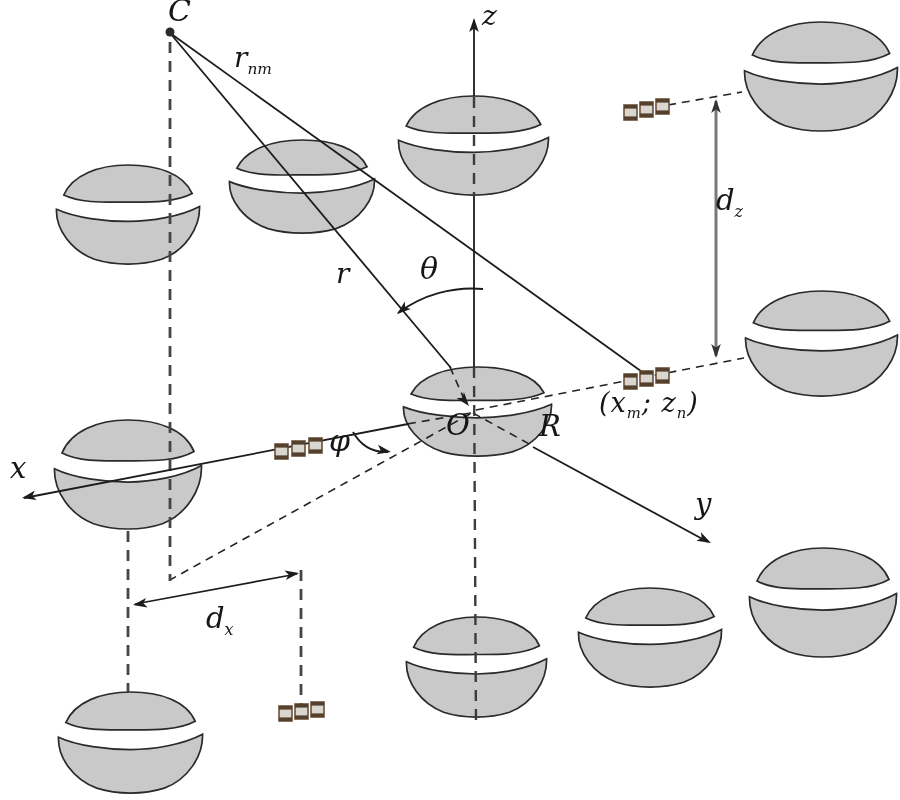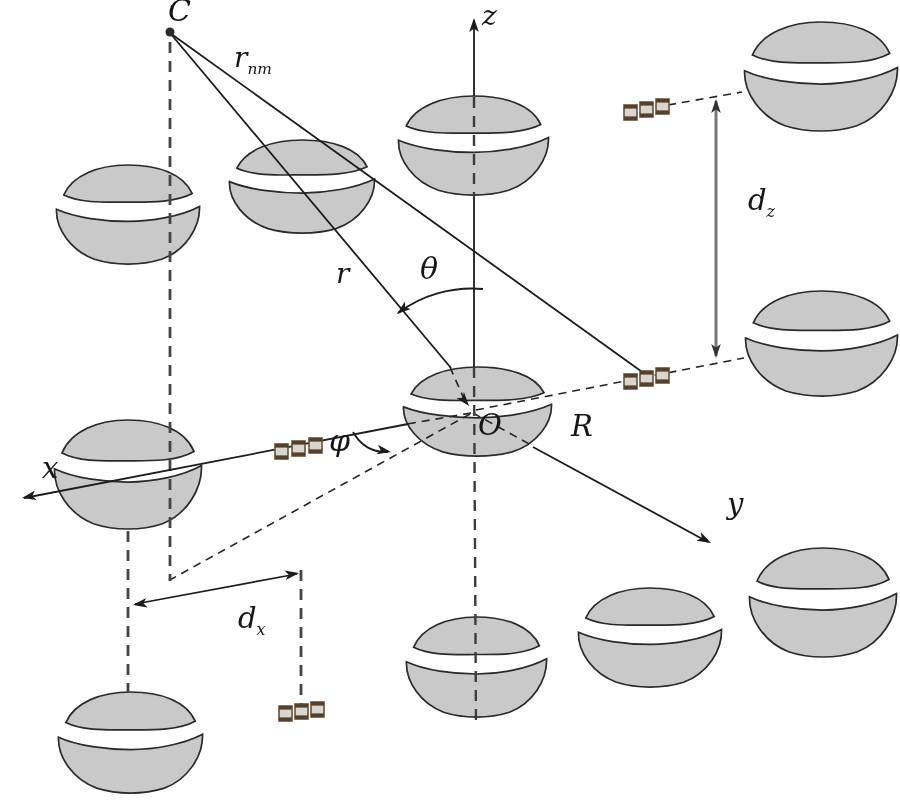--- a/index.html
+++ b/index.html
@@ -2,21 +2,21 @@
 <html><head>
 <meta charset="utf-8">
 <style>
   html,body{margin:0;padding:0;background:#ffffff;}
   #stage{position:relative;width:900px;height:800px;background:#ffffff;overflow:hidden;
          font-family:"DejaVu Serif", serif;}
   #diagram-svg{position:absolute;left:0;top:0;}
   .lbl{position:absolute;font-style:italic;font-size:28px;color:#161616;line-height:1;white-space:nowrap;}
   .lbl sub{font-size:0.55em;}
   .sz30{font-size:30px;}
-  .sz29{font-size:29px;padding-left:32px;}
+  .sz29{font-size:29px;}
   .sz27{font-size:27px;letter-spacing:1px;}
   
   .ln-solid{stroke:#1c1c1c;stroke-width:1.8;fill:none;}
   .ln-hid{stroke:#242424;stroke-width:1.6;stroke-dasharray:8 6;fill:none;}
   .ln-zdash{stroke:#3c3c3c;stroke-width:2.4;stroke-dasharray:11 8;fill:none;}
   .ln-cdash{stroke:#454545;stroke-width:2.8;stroke-dasharray:11 8;fill:none;}
   .ln-dim{stroke:#787878;stroke-width:3;fill:none;}
   .ln-dimx{stroke:#1c1c1c;stroke-width:1.7;fill:none;}
   .arc{stroke:#1c1c1c;stroke-width:1.8;fill:none;}
 </style>
@@ -150,20 +150,21 @@
   <div class="lbl sz30" style="left:168px;top:-4px;">C</div>
   <div class="lbl" style="left:482px;top:2px;">z</div>
 
   <div class="lbl" style="left:234px;top:44px;"><span>r</span><sub>nm</sub></div>
 
   <div class="lbl sz30" style="left:420px;top:254px;">θ</div>
   <div class="lbl" style="left:336px;top:260px;">r</div>
 
   <div class="lbl sz29" style="left:716px;top:186px;"><span>d</span><sub>z</sub></div>
 
+  <div class="lbl sz27" style="left:599px;top:389px;"><span>(</span><span>x</span><sub>m</sub><span>; </span><span>z</span><sub>n</sub><span>)</span></div>
 
   <div class="lbl sz29" style="left:10px;top:454px;">x</div>
   <div class="lbl sz30" style="left:329px;top:426px;">φ</div>
   <div class="lbl sz29" style="left:446px;top:411px;">O</div>
   <div class="lbl sz29" style="left:539px;top:412px;">R</div>
   <div class="lbl sz29" style="left:695px;top:490px;">y</div>
   <div class="lbl sz29" style="left:206px;top:604px;"><span>d</span><sub>x</sub></div>
 </div>
 
 </body></html>

